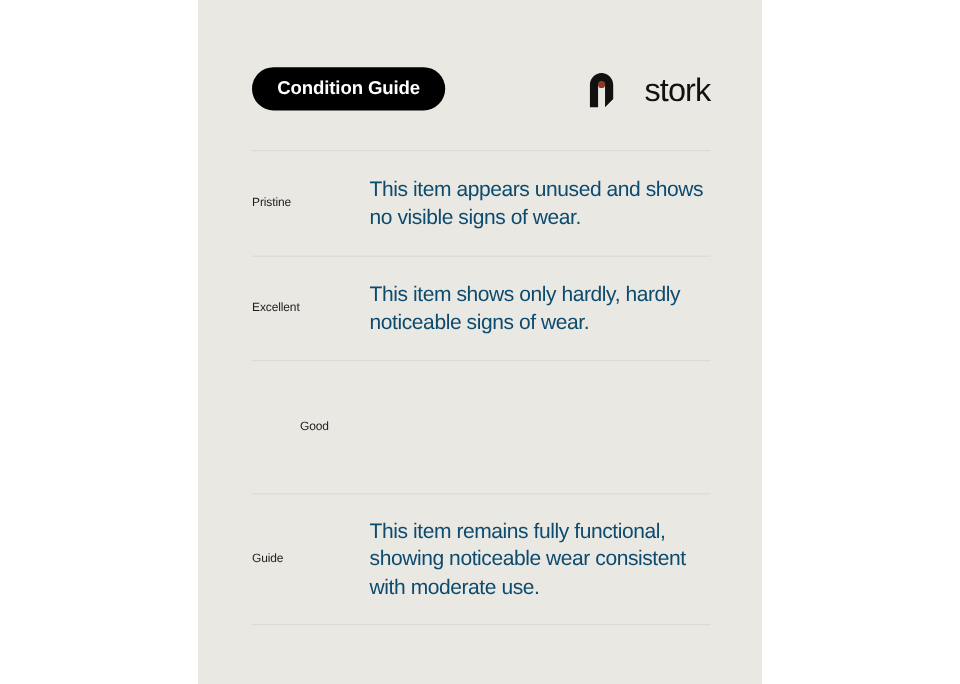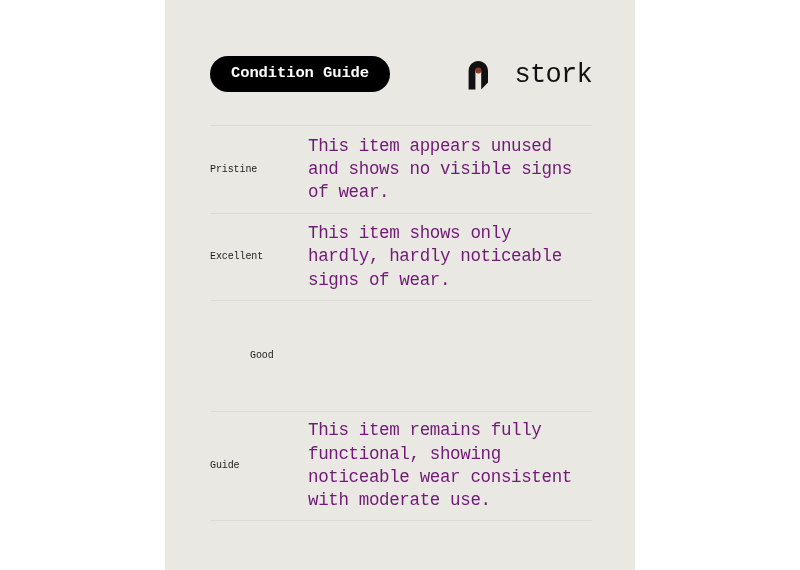--- a/index.html
+++ b/index.html
@@ -16,21 +16,20 @@
   }
 
   #card {
     position: absolute;
     left: 165px;
     top: 0;
     width: 470px;
     height: 570px;
     background: #e9e8e3;
     box-sizing: border-box;
-    font-family: Liberation Mono, monospace;
   }
 
   
   #header {
     position: absolute;
     left: 45px;
     top: 56px;
     width: 382px;
     height: 36px;
   }
@@ -103,21 +102,21 @@
     width: 98px;
     flex: 0 0 98px;
     font-size: 10px;
     color: #1d1d1b;
     letter-spacing: -0.1px;
     line-height: 1.2;
   }
   .row-desc {
     flex: 1;
     font-size: 17.5px;
-    color: #701a75;
+    color: #0c4a6e;
     font-weight: 500;
     letter-spacing: -0.35px;
     line-height: 1.33;
   }
 
   .row-h87  { height: 87px; }
   .row-h86  { height: 86px; }
   .row-h110 { height: 110px; margin-left: 40px; }
   .row-h108 { height: 108px; }
 </style>

